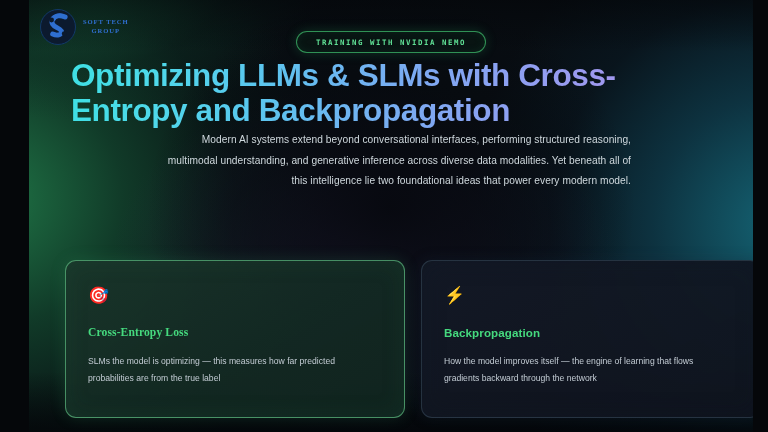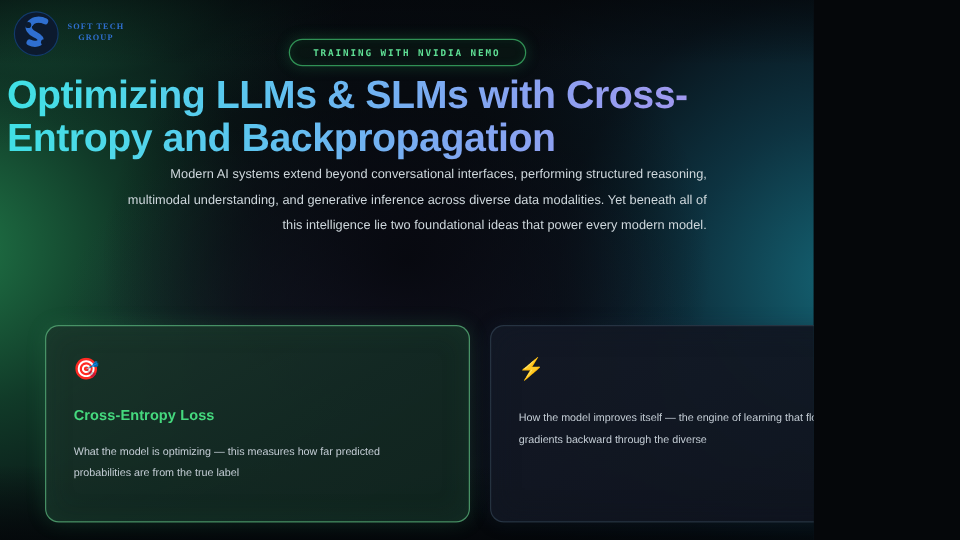--- a/index.html
+++ b/index.html
@@ -4,23 +4,24 @@
 <style>
   * { margin:0; padding:0; box-sizing:border-box; }
   html, body {
     width:768px; height:432px; overflow:hidden;
     background:#05070a;
     font-family:"Liberation Sans", sans-serif;
   }
 
   #slide {
     position:relative;
-    width:651px; height:432px;
+    width:724px; height:432px;
     overflow:hidden;
     background:#080d12;
+    margin-left:29px;
   }
 
   
   .bg-layer { position:absolute; inset:0; pointer-events:none; }
 
   .glow-green {
     background:radial-gradient(ellipse 430px 400px at -6% 46%,
       rgba(34,128,76,0.92) 0%,
       rgba(22,86,54,0.62) 32%,
       rgba(12,44,32,0.30) 58%,
@@ -166,21 +167,21 @@
     height:20px;
     margin-bottom:19px;
   }
   .card-icon.bolt { color:#f0b43c; }
   .card-title {
     font-size:11.6px;
     font-weight:700;
     letter-spacing:0.1px;
     margin-bottom:14px;
   }
-  .card-green .card-title { color:#45d97e; }
+  .card-green .card-title { color:#45d97e;font-family:Liberation Serif, serif; }
   .card-dark  .card-title { color:#45d97e; }
   .card-desc {
     font-size:8.6px;
     line-height:1.92;
     color:#c3ccd4;
     max-width:285px;
   }
 </style>
 </head>
 <body>
@@ -212,23 +213,24 @@
 
   <h1 class="title">Optimizing LLMs &amp; SLMs with Cross-Entropy and Backpropagation</h1>
 
   <p class="intro">Modern AI systems extend beyond conversational interfaces, performing structured reasoning, multimodal understanding, and generative inference across diverse data modalities. Yet beneath all of this intelligence lie two foundational ideas that power every modern model.</p>
 
   <div class="cards">
 
     <div class="card card-green">
       <div class="card-icon">🎯</div>
       <div class="card-title">Cross-Entropy Loss</div>
-      <div class="card-desc">What the model is optimizing — this measures how far predicted probabilities are from the true label</div>
+      <div class="card-desc">SLMs the model is optimizing — this measures how far predicted probabilities are from the true label</div>
     </div>
 
     <div class="card card-dark">
       <div class="card-icon bolt">⚡</div>
-      <div class="card-desc">How the model improves itself — the engine of learning that flows gradients backward through the diverse</div>
+      <div class="card-title">Backpropagation</div>
+      <div class="card-desc">How the model improves itself — the engine of learning that flows gradients backward through the network</div>
     </div>
 
   </div>
 
 </div>
 
 </body></html>

